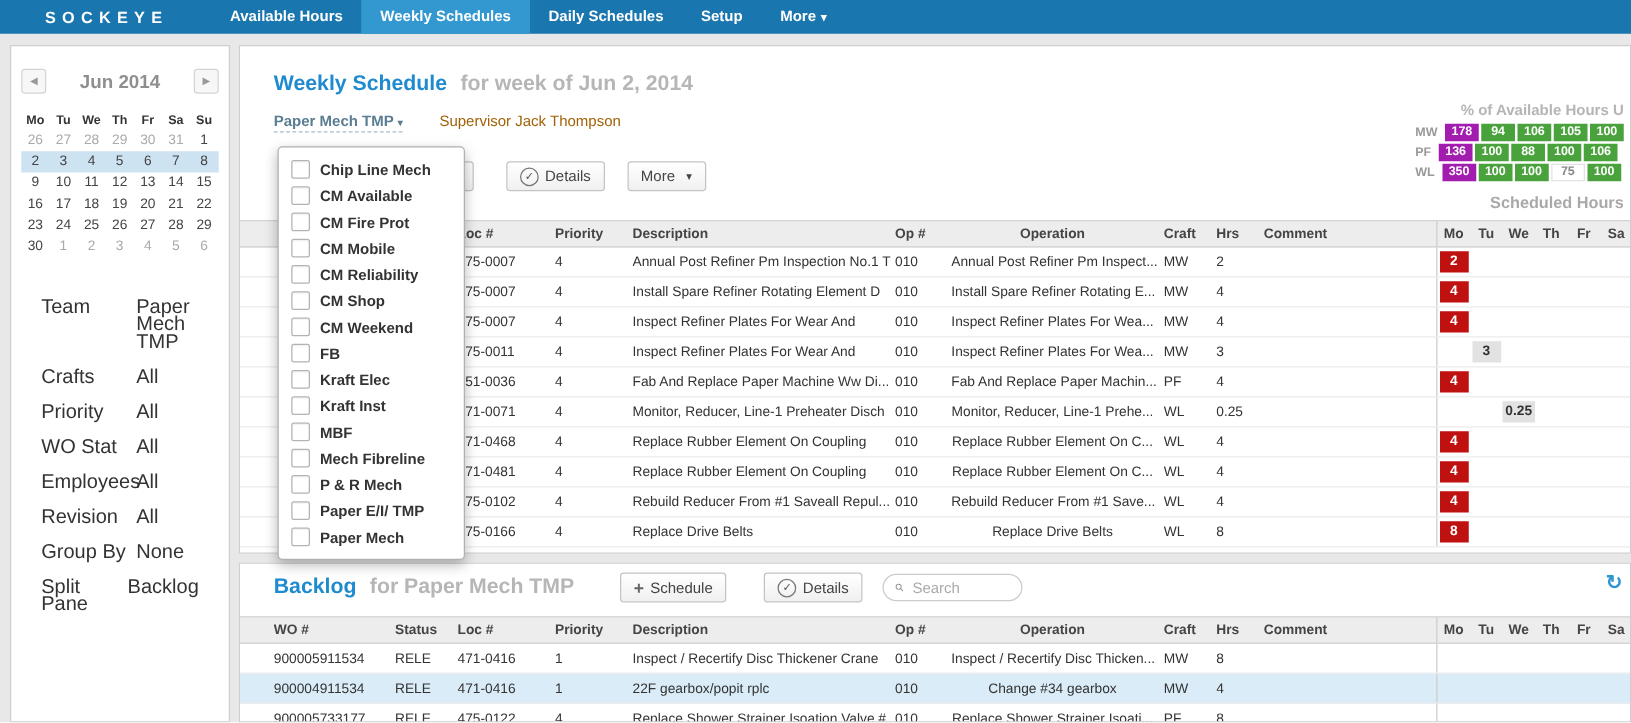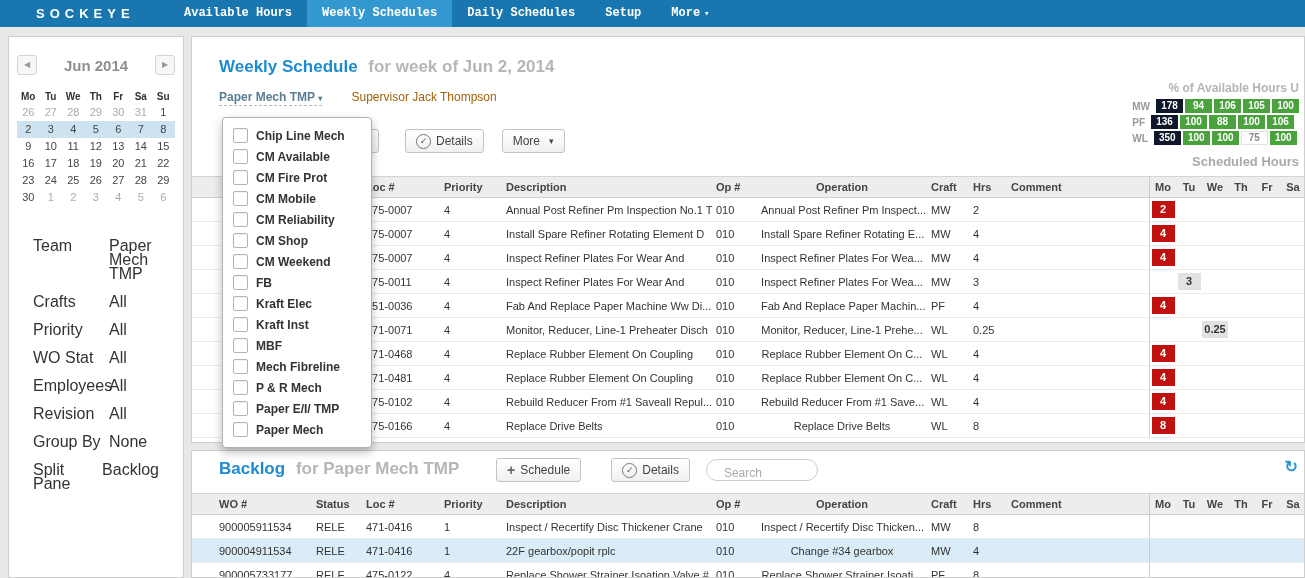--- a/index.html
+++ b/index.html
@@ -3,21 +3,21 @@
 <meta charset="utf-8">
 <style>
   html,body{margin:0;padding:0;}
   body{font-family:"Liberation Sans",sans-serif;}
   .screen{position:relative;width:1305px;height:578px;overflow:hidden;background:#e8e8e8;}
 
   
   .topnav{position:absolute;top:0;left:0;width:100%;height:27px;background:#1976ae;display:flex;align-items:stretch;}
   .logo{color:#fff;font-size:13px;font-weight:bold;letter-spacing:5px;line-height:27px;padding-left:36px;width:133px;}
   .nav-tabs{display:flex;}
-  .nav-tab{color:#fff;font-weight:bold;font-size:12px;line-height:27px;padding:0 15px;cursor:pointer;white-space:nowrap;font-family:Liberation Mono, monospace;}
+  .nav-tab{color:#fff;font-weight:bold;font-size:12px;line-height:27px;padding:0 15px;cursor:pointer;white-space:nowrap;}
   .nav-tab.active{background:#3498d0;}
   .caret{font-size:9px;margin-left:4px;}
 
   
   .sidebar{position:absolute;left:8px;top:36px;width:176px;height:542px;background:#fff;border:1px solid #cfcfcf;box-sizing:border-box;overflow:hidden;}
   .cal-head{display:flex;align-items:center;justify-content:space-between;padding:18px 8px 6px 8px;}
   .cal-arrow{width:18px;height:18px;border:1px solid #d4d4d4;border-radius:3px;background:#f7f7f7;color:#999;font-size:8px;text-align:center;line-height:18px;cursor:pointer;}
   .cal-month{font-size:15px;font-weight:bold;color:#8f8f8f;}
   .cal-dow{display:flex;margin:10px 8px 2px 8px;}
   .cal-dow span{width:22.5px;text-align:center;font-size:10px;font-weight:bold;color:#333;}
@@ -52,21 +52,21 @@
   .plus-ico{font-size:14px;color:#666;font-weight:bold;}
   .icon-check{width:13px;height:13px;border:1px solid #777;border-radius:50%;font-size:9px;line-height:13px;text-align:center;color:#555;flex:none;}
   .caret.dark{color:#444;}
 
   
   .hours-block{position:absolute;top:44px;right:5px;display:flex;flex-direction:column;align-items:flex-end;}
   .hours-title{font-size:12px;font-weight:bold;color:#b5b5b5;margin-bottom:4px;white-space:nowrap;}
   .hours-row{display:flex;align-items:center;margin-bottom:2px;}
   .hours-row-label{font-size:10px;font-weight:bold;color:#999;margin-right:4px;}
   .hours-cell{width:27px;height:14px;margin-left:2px;font-size:10px;font-weight:bold;text-align:center;line-height:14px;color:#fff;}
-  .hours-cell.red{background:#0f172a;}
+  .hours-cell.red{background:#a21caf;}
   .hours-cell.green{background:#4aa23c;}
   .hours-cell.plain{background:#fff;color:#888;border:1px solid #e2e2e2;box-sizing:border-box;line-height:12px;}
   .scheduled-hours{font-size:13px;font-weight:bold;color:#a9a9a9;margin-top:7px;}
 
   
   .table{position:absolute;left:0;right:0;}
   .weekly .table{top:139px;}
   .backlog .table{top:42px;}
   .trow{display:flex;align-items:center;height:23px;padding-left:27px;border-bottom:1px solid #ebebeb;font-size:11px;color:#333;box-sizing:content-box;}
   .trow.selected{background:#d9ecf8;}
@@ -87,21 +87,21 @@
   .dayslot{width:26px;display:flex;justify-content:center;align-items:center;font-size:11px;}
   .thead .dayslot{font-weight:bold;}
   .marker{min-width:23px;padding:0 2px;height:17px;line-height:17px;text-align:center;font-weight:bold;font-size:11px;box-sizing:border-box;cursor:pointer;}
   .marker.red{background:#c01111;color:#fff;}
   .marker.gray{background:#e2e2e2;color:#333;}
 
   
   .backlog-toolbar{position:absolute;top:7px;left:304px;display:flex;align-items:center;}
   .backlog-toolbar .btn{margin-right:30px;}
   .backlog-toolbar .btn-details2{margin-right:16px;}
-  .search-box{width:112px;height:22px;border:1px solid #ccc;border-radius:12px;display:flex;align-items:center;padding:0 9px;gap:5px;box-sizing:border-box;background:#fff;flex-direction:column;}
+  .search-box{width:112px;height:22px;border:1px solid #ccc;border-radius:12px;display:flex;align-items:center;padding:0 9px;gap:5px;box-sizing:border-box;background:#fff;}
   .search-input{border:none;outline:none;width:76px;font-size:12px;color:#333;font-family:inherit;background:transparent;}
   .search-input::placeholder{color:#aaa;}
   .refresh{position:absolute;top:8px;right:6px;color:#2e95d3;font-size:16px;font-weight:bold;cursor:pointer;line-height:16px;}
 
   
   .team-dropdown{position:absolute;left:222px;top:117px;width:148px;background:#fff;border:1px solid #b0b0b0;border-radius:4px;box-shadow:0 4px 10px rgba(0,0,0,0.28);padding:7px 0;z-index:10;font-weight:bold;}
   .dd-item{display:flex;align-items:center;gap:8px;height:21px;padding:0 10px;font-size:12px;color:#333;cursor:pointer;}
   .dd-check{width:13px;height:13px;border:1px solid #b3b3b3;border-radius:2px;background:#fff;flex:none;box-shadow:inset 0 1px 1px rgba(0,0,0,0.06);}
 </style>
 </head>

